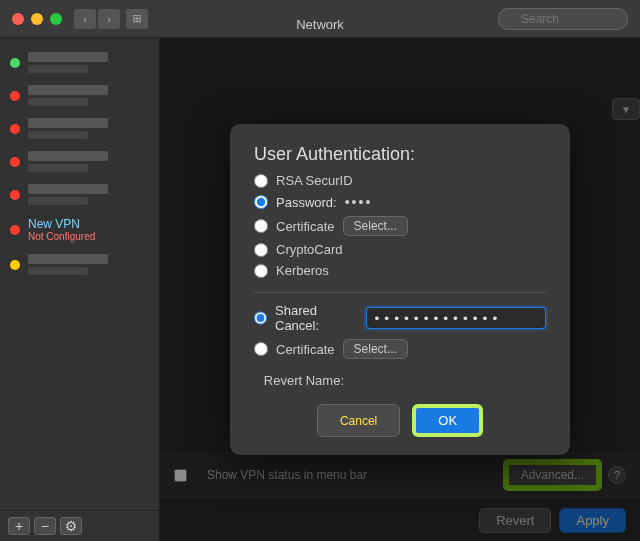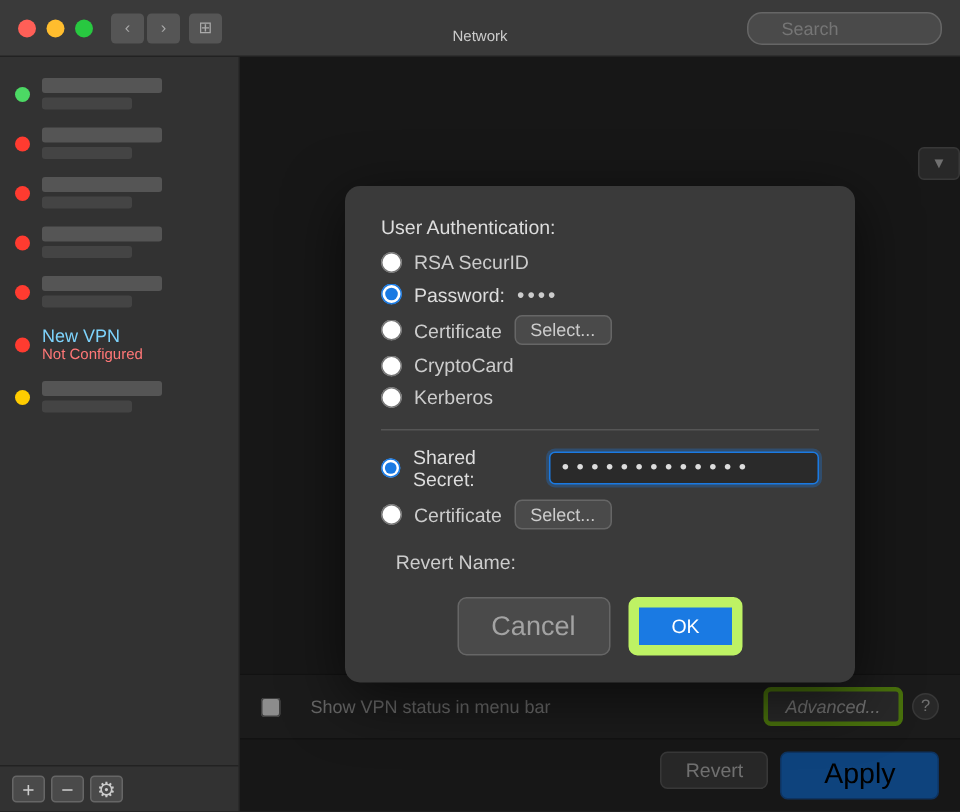--- a/index.html
+++ b/index.html
@@ -67,21 +67,21 @@
       margin-left: 6px;
       display: flex;
       align-items: center;
       justify-content: center;
     }
     .title-text {
       position: absolute;
       left: 50%;
       transform: translateX(-50%);
       color: #ccc;
-      font-size: 10px;
+      font-size: 13px;
       font-weight: 500;
       margin-top: 12px;
     }
     .search-box {
       margin-left: auto;
       background: #4a4a4a;
       border: 1px solid #666;
       border-radius: 10px;
       padding: 2px 8px 2px 22px;
       color: #7dd3fc;
@@ -236,68 +236,67 @@
       width: 13px;
       height: 13px;
       accent-color: #aaa;
     }
     .checkbox-label {
       font-size: 12px;
       color: #bbb;
     }
     .advanced-btn {
       background: #4a4a4a;
-      border: 3px solid #84cc16;
+      border: 6px solid #84cc16;
       border-radius: 5px;
       color: #ccc;
       padding: 3px 12px;
       font-size: 12px;
       cursor: pointer;
       margin-right: 6px;
-      font-style: italic;
     }
     .help-btn {
       background: #4a4a4a;
       border: 1px solid #666;
       border-radius: 50%;
       color: #ccc;
       width: 18px;
       height: 18px;
       font-size: 11px;
       cursor: pointer;
       display: flex;
       align-items: center;
       justify-content: center;
     }
 
     .action-bar {
       border-top: 1px solid #222;
       padding: 8px 14px;
       display: flex;
-      align-items: flex-start;
+      align-items: flex-end;
       justify-content: flex-end;
       gap: 8px;
       background: #2b2b2b;
     }
     .revert-btn {
       background: #4a4a4a;
       border: 1px solid #666;
       border-radius: 5px;
       color: #ccc;
       padding: 4px 16px;
       font-size: 13px;
       cursor: pointer;
     }
     .apply-btn {
       background: #1a7ae3;
       border: 1px solid #1a5eb0;
       border-radius: 5px;
-      color: #000000;
-      padding: 4px 28px;
-      font-size: 19px;
+      color: #fef9c3;
+      padding: 4px 16px;
+      font-size: 13px;
       cursor: pointer;
       font-weight: 500;
     }
 
     
     .modal-overlay {
       position: absolute;
       top: 0; left: 0; right: 0; bottom: 0;
       background: rgba(0,0,0,0.45);
       display: flex;
@@ -308,21 +307,21 @@
 
     .modal {
       background: #3a3a3a;
       border-radius: 10px;
       padding: 20px 24px 18px;
       width: 340px;
       box-shadow: 0 10px 40px rgba(0,0,0,0.6);
     }
 
     .modal-section-title {
-      font-size: 13px;
+      font-size: 18px;
       color: #ddd;
       font-weight: 500;
       margin-bottom: 8px;
     }
 
     .radio-group {
       display: flex;
       flex-direction: column;
       gap: 6px;
       margin-bottom: 14px;
@@ -411,28 +410,28 @@
     .modal-buttons {
       display: flex;
       justify-content: center;
       gap: 12px;
       margin-top: 16px;
     }
     .cancel-btn {
       background: #4a4a4a;
       border: 1px solid #666;
       border-radius: 6px;
-      color: #a3a3a3;
+      color: #fde047;
       padding: 5px 22px;
-      font-size: 18px;
+      font-size: 12px;
       cursor: pointer;
     }
     .ok-btn {
       background: #1a7ae3;
-      border: 7px solid #bef264;
+      border: 4px solid #bef264;
       border-radius: 6px;
       color: #fff;
       padding: 5px 22px;
       font-size: 13px;
       cursor: pointer;
       font-weight: 500;
     }
 
     .dropdown-stub {
       position: absolute;
@@ -591,21 +590,21 @@
           </div>
         </div>
 
         <hr class="divider">
 
 
         <div class="radio-group">
 
           <div class="radio-row">
             <input type="radio" name="machineAuth" class="radio-input" checked="" style="">
-            <label class="radio-label bold">Shared Secret:</label>
+            <label class="radio-label bold">Shared Cancel:</label>
             <input type="password" class="modal-input focused" value="•••••••••••••" style="letter-spacing: 2px; font-family: monospace;">
           </div>
 
           <div class="radio-row">
             <input type="radio" name="machineAuth" class="radio-input" style="">
             <label class="radio-label">Certificate</label>
             <button class="select-btn">Select...</button>
           </div>
         </div>
 

